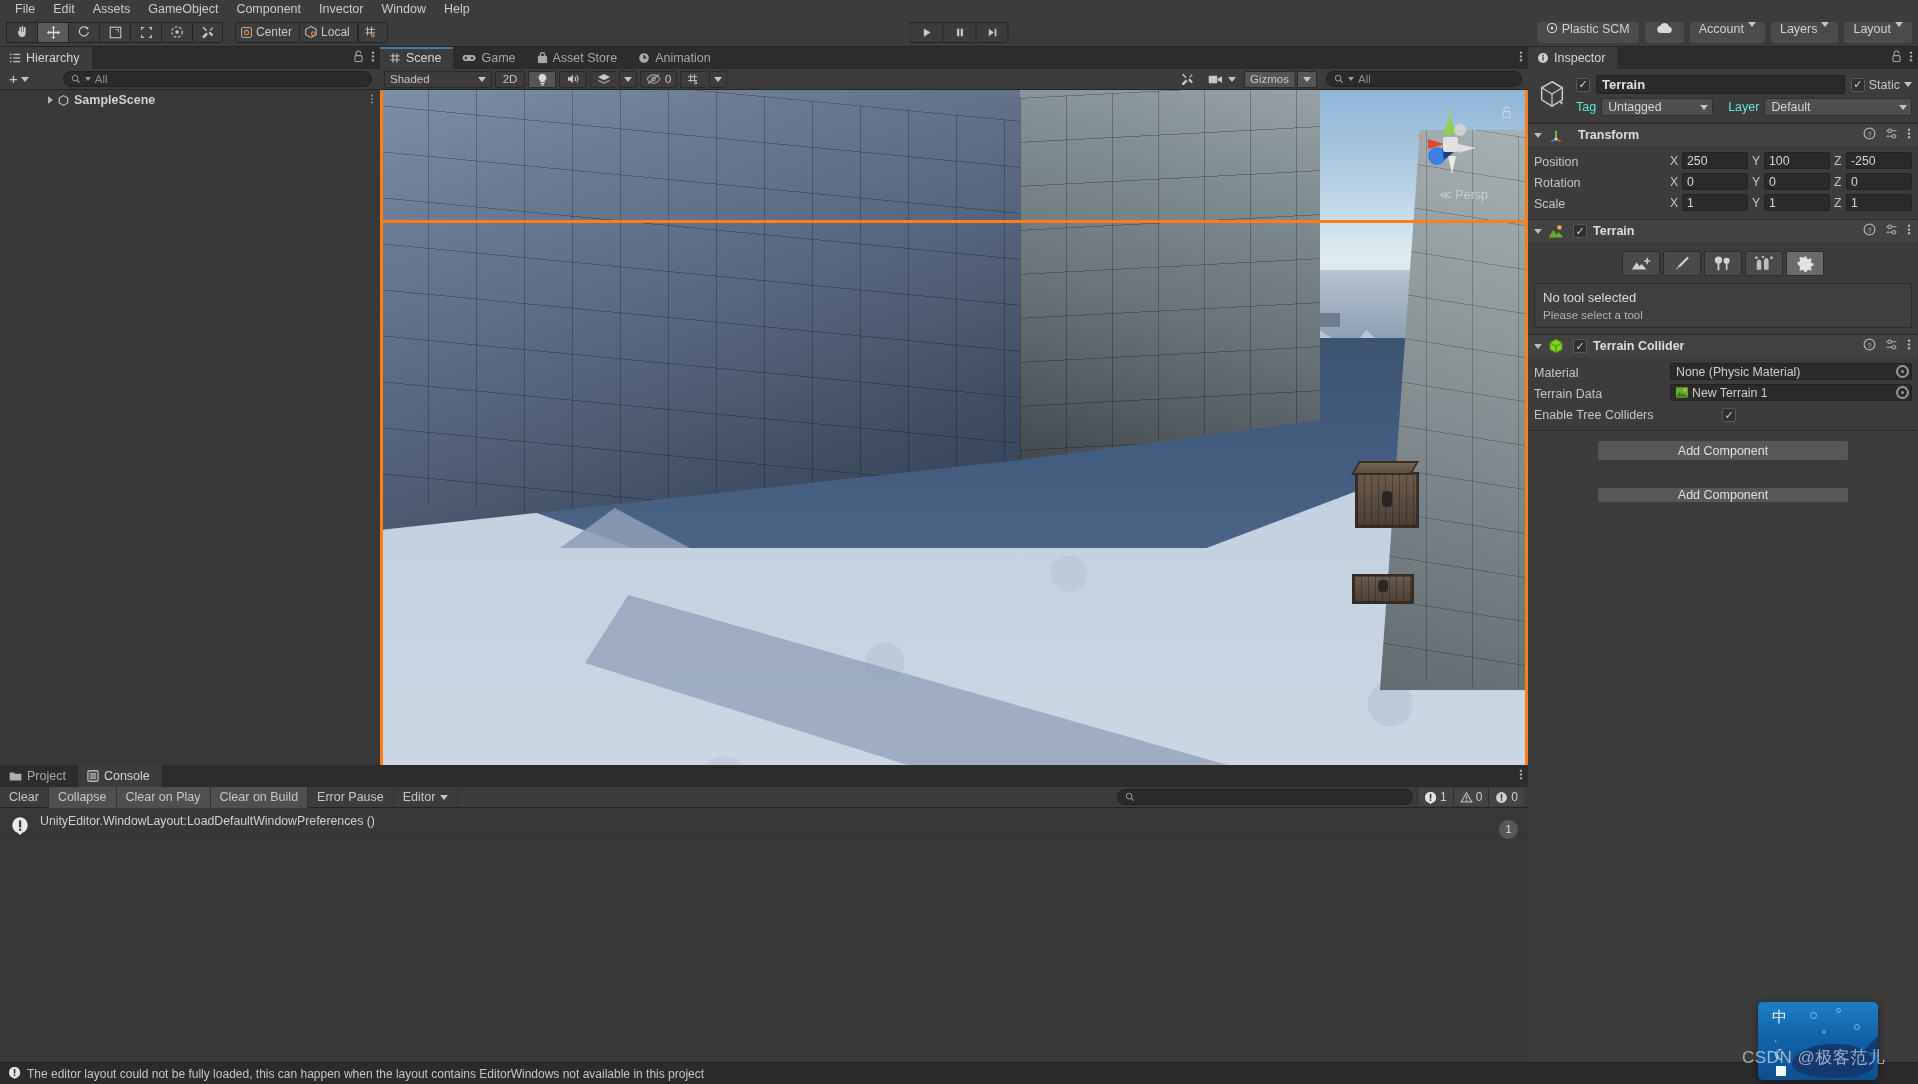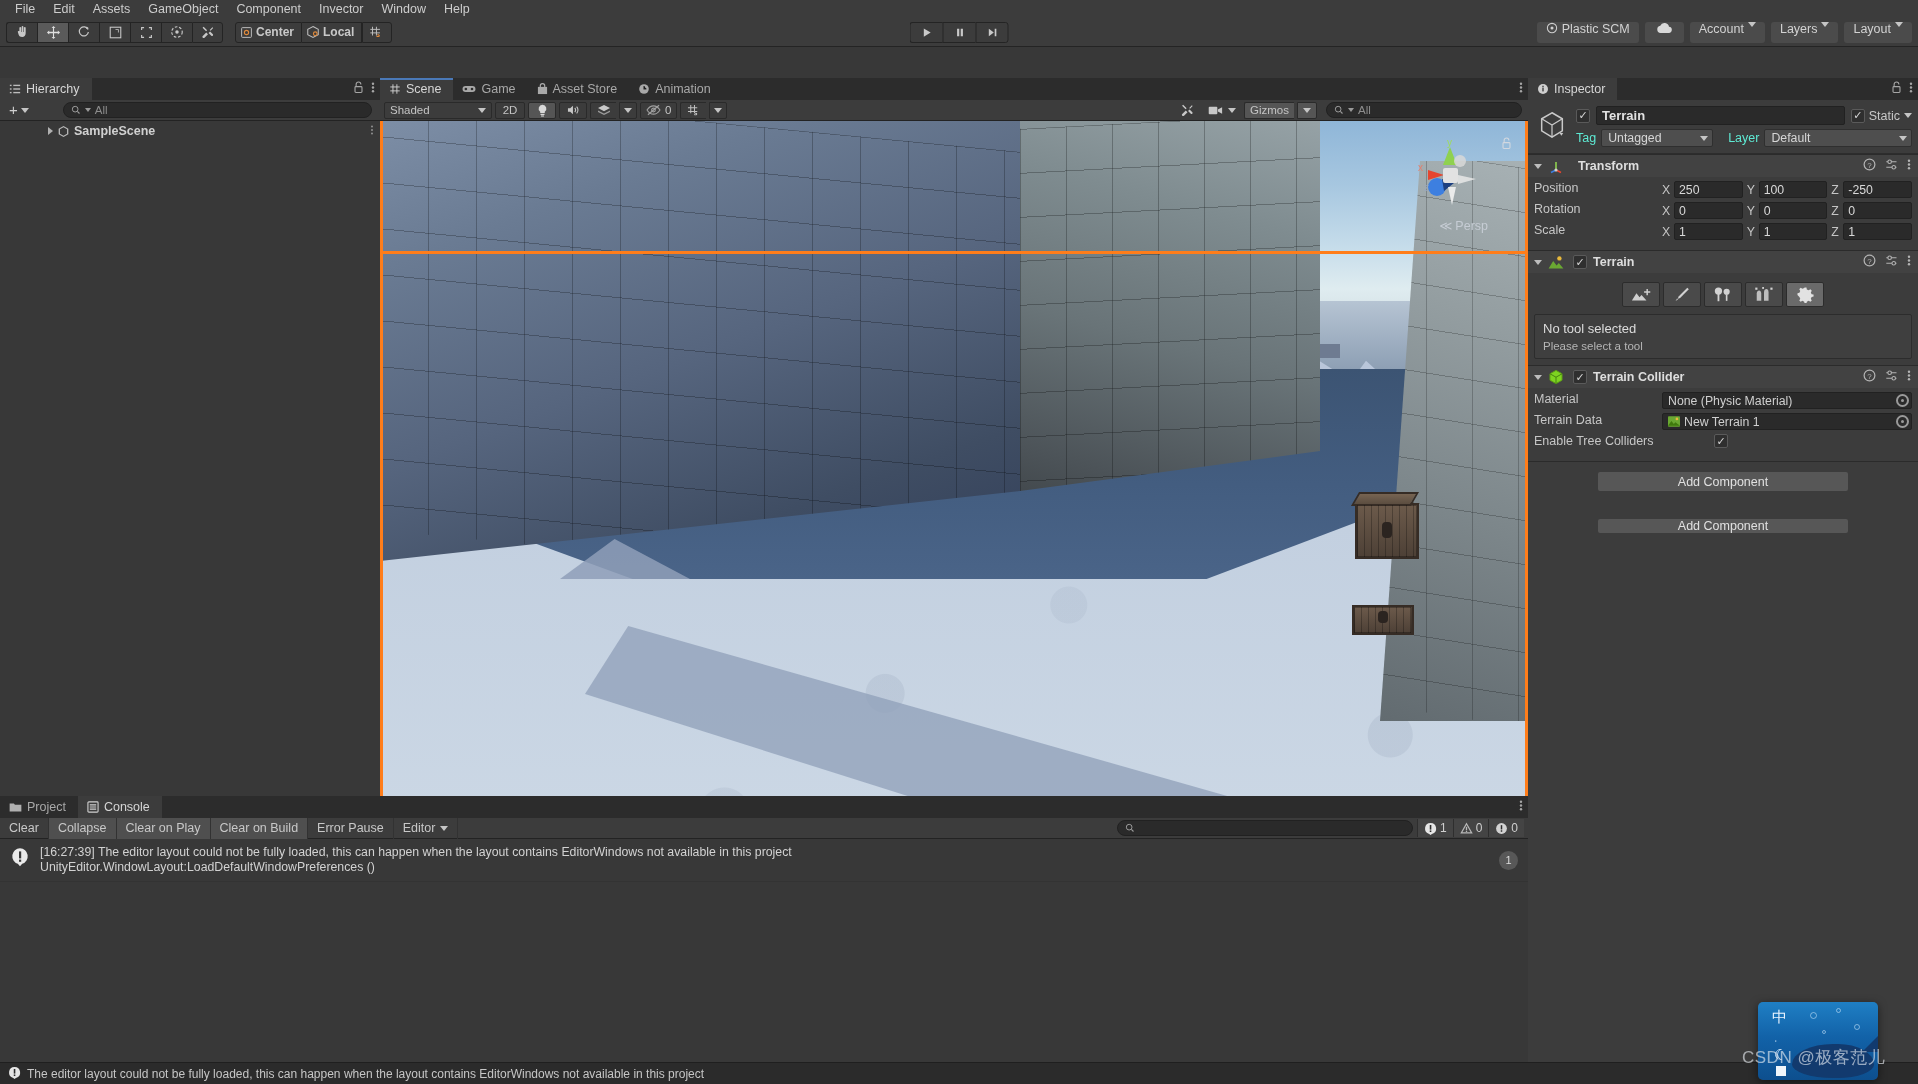--- a/index.html
+++ b/index.html
@@ -53,21 +53,21 @@
   .play-btn:last-child { border-right:1px solid #242424; border-radius:0 3px 3px 0; }
 
   .tb-right { position:absolute; right:6px; display:flex; align-items:center; gap:6px; }
   .tb-rbtn {
     height:21px; background:#4b4b4b; border-radius:3px;
     display:flex; align-items:flex-start; gap:4px; padding:0 9px; color:#d2d2d2; font-size:12.5px;
   }
   .tb-rbtn.cloud { padding:0 11px; }
 
   
-  .panel { position:absolute; background:#383838;margin-top:31px; }
+  .panel { position:absolute; background:#383838; }
   .tabstrip {
     height:22px; background:#2c2c2c; display:flex; align-items:flex-end; position:relative;
   }
   .tab {
     height:22px; display:flex; align-items:center; gap:5px; padding:0 12px 0 9px;
     font-size:12.5px; color:#a8a8a8; background:#2c2c2c;
   }
   .tab.active { background:#3c3c3c; color:#d6d6d6; }
   .tab.active.sceneactive { box-shadow: inset 0 2px 0 0 #4a79b8; }
   .tab-icons { position:absolute; right:5px; top:3px; display:flex; gap:7px; align-items:center; color:#9a9a9a; }
@@ -271,21 +271,21 @@
     border-top:1px solid #2b2b2b; background:#3c3c3c;
   }
   .comp-hdr {
     height:22px; display:flex; align-items:center; gap:6px; padding:0 6px;
     background:#424242; position:relative;
   }
   .comp-hdr .title { font-weight:bold; font-size:12.5px; color:#dedede; }
   .comp-hdr .hicons { position:absolute; right:7px; display:flex; gap:9px; align-items:center; color:#b4b4b4; }
   .foldtri { width:0;height:0;border-top:5px solid #bdbdbd;border-left:4px solid transparent;border-right:4px solid transparent; }
   .comp-body { padding:4px 6px 6px 6px; }
-  .prow { display:flex; align-items:flex-start; height:19px; margin-bottom:2px; }
+  .prow { display:flex; align-items:flex-end; height:19px; margin-bottom:2px;gap:8px; }
   .prow .pname { width:128px; color:#c6c6c6; font-size:12.5px; }
   .vec3 { flex:1; display:flex; gap:4px; }
   .vfield { flex:1; display:flex; align-items:center; gap:4px; }
   .vfield .ax { color:#c6c6c6; font-size:12.3px; width:8px; }
   .vfield .inp {
     flex:1; height:17px; background:#2a2a2a; border:1px solid #212121; border-radius:2px;
     color:#d8d8d8; font-size:12.3px; display:flex; align-items:center; padding:0 4px;
   }
   .objfield {
     flex:1; height:17px; background:#2a2a2a; border:1px solid #212121; border-radius:2px;
@@ -395,21 +395,21 @@
             <circle cx="8" cy="8" r="6" fill="none" stroke="#c8c8c8" stroke-width="1.3" stroke-dasharray="3 2"></circle>
             <circle cx="8" cy="8" r="2" fill="#c8c8c8"></circle>
           </svg>
       </div>
       <div class="tb-btn">
         <svg width="14" height="14" viewBox="0 0 16 16">
             <path fill="#c8c8c8" d="M3 2l4 4-1.2 1.2L1.8 3.2zM13 2.6l-3 3 .9.9 3-3zM10.4 7.4l3.2 3.2a1.3 1.3 0 0 1-1.8 1.8L8.6 9.2zM6 8.5L2 12.5a1.4 1.4 0 0 0 2 2L8 10.5z"></path>
           </svg>
       </div>
     </div>
-    <div class="tb-group" style="margin-left:12px;font-weight:bold;">
+    <div class="tb-group" style="margin-left:12px;">
       <div class="tb-pivot">
         <svg width="13" height="13" viewBox="0 0 16 16">
             <rect x="2" y="2" width="12" height="12" rx="1" fill="none" stroke="#bdbdbd" stroke-width="1.2"></rect>
             <circle cx="8" cy="8" r="2.6" fill="none" stroke="#e08a3c" stroke-width="1.4"></circle>
           </svg>
         <span>Center</span>
       </div>
       <div class="tb-pivot" style="border-left:none;">
         <svg width="14" height="14" viewBox="0 0 16 16">
             <path fill="none" stroke="#bdbdbd" stroke-width="1.2" d="M8 1.8L14 5v6l-6 3.2L2 11V5z"></path>
@@ -819,21 +819,20 @@
 
     <div class="con-list">
       <div class="con-entry">
         <span class="eico">
           <svg width="20" height="20" viewBox="0 0 20 20">
               <path fill="#eaeaea" d="M10 1.2a8 8 0 0 1 2.2 15.6L10 19.2l-2.2-2.4A8 8 0 0 1 10 1.2z"></path>
               <rect x="9" y="4.4" width="2.2" height="7" fill="#3a3a3a"></rect>
               <rect x="9" y="12.6" width="2.2" height="2.2" fill="#3a3a3a"></rect>
             </svg>
         </span>
-        <div>[16:27:39] The editor layout could not be fully loaded, this can happen when the layout contains EditorWindows not available in this project</div>
         <div>UnityEditor.WindowLayout:LoadDefaultWindowPreferences ()</div>
         <span class="badge">1</span>
       </div>
     </div>
   </div>
 
   <div class="panel" id="inspector">
     <div class="tabstrip">
       <div class="tab active">
         <svg width="12" height="12" viewBox="0 0 14 14">

